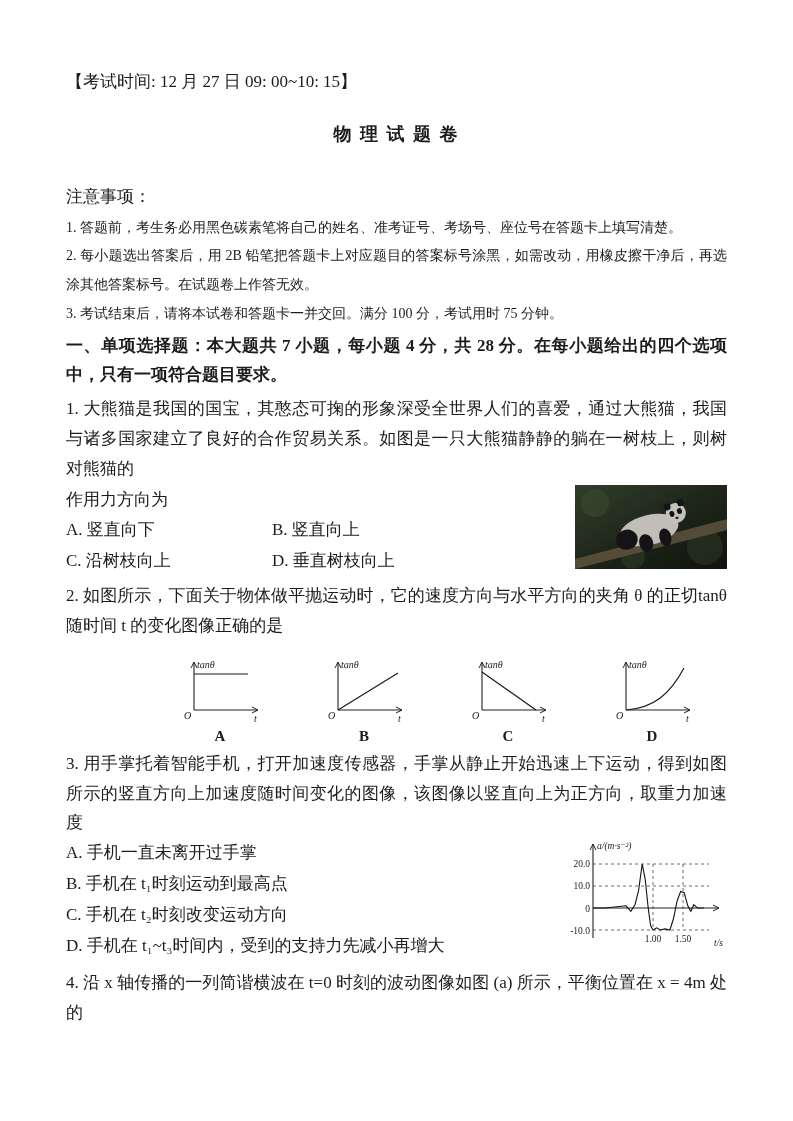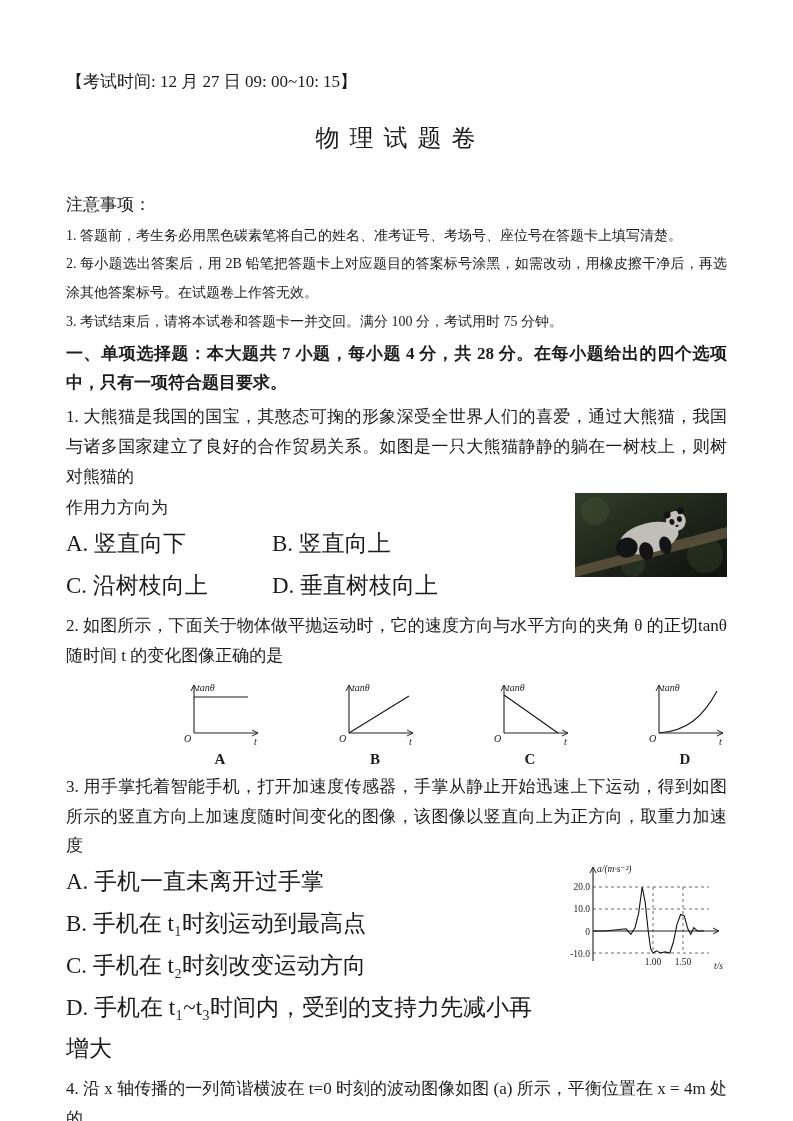--- a/index.html
+++ b/index.html
@@ -13,47 +13,47 @@
     width: 793px;
     height: 1121px;
     margin: 0 auto;
     background: #ffffff;
     padding: 70px 66px 20px 66px;
     overflow: hidden;
   }
   .exam-time { font-size: 17px; line-height: 1.4; }
   .title {
     text-align: center;
-    font-size: 24px;
-    font-weight: normal;
+    font-size: 18px;
+    font-weight: bold;
     letter-spacing: 2px;
     margin: 28px 0 34px 0;
   }
   .notice-heading { font-size: 17px; line-height: 2.0; }
   .notice-item { font-size: 14px; line-height: 2.05; text-align: justify; }
   .section-heading { margin-top: 24px; font-weight: bold; }
   .para { font-size: 17px; line-height: 1.75; text-align: justify; margin-top: 2px; }
   .question { margin-top: 4px; }
-  .opt-row { font-size: 23px; line-height: 1.82; }
+  .opt-row { font-size: 17px; line-height: 1.82; }
   .opt-first { display: inline-block; width: 206px; }
   .it { font-style: italic; }
   .clear { clear: both; }
 
   .q1-fig {
     float: right;
     width: 152px;
     height: 84px;
     margin: 2px 0 4px 14px;
   }
   .graphs-row {
     display: flex;
-    justify-content: space-between;
-    gap: 22px;
+    justify-content: flex-start;
+    gap: 60px;
     padding-left: 112px;
-    margin: 9px 0 2px 0;
+    margin: 16px 0 2px 0;
   }
   .mini-graph { text-align: center; }
   .mini-graph .glabel { font-weight: bold; font-size: 15px; line-height: 1.1; }
   .q3-fig {
     float: right;
     width: 170px;
     margin: 0 0 4px 8px;
     text-align: right;
   }
   svg text {

